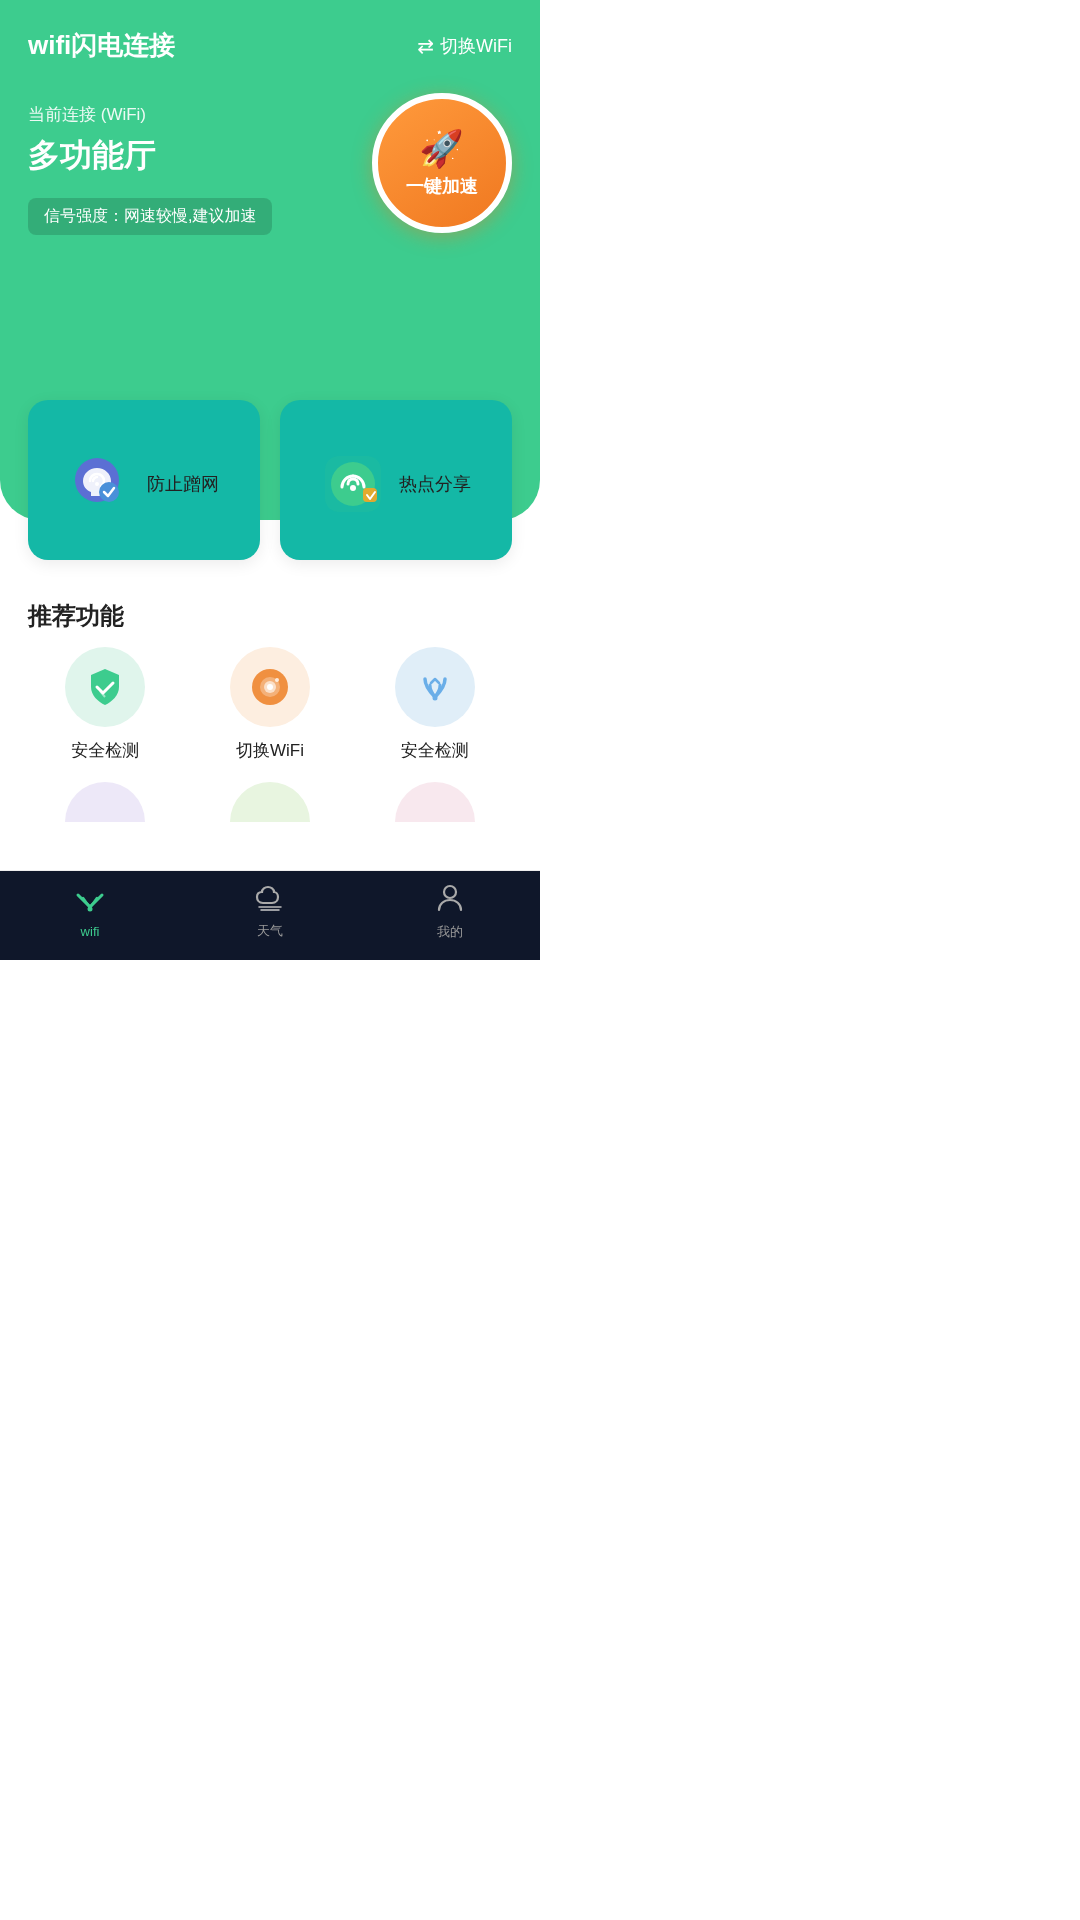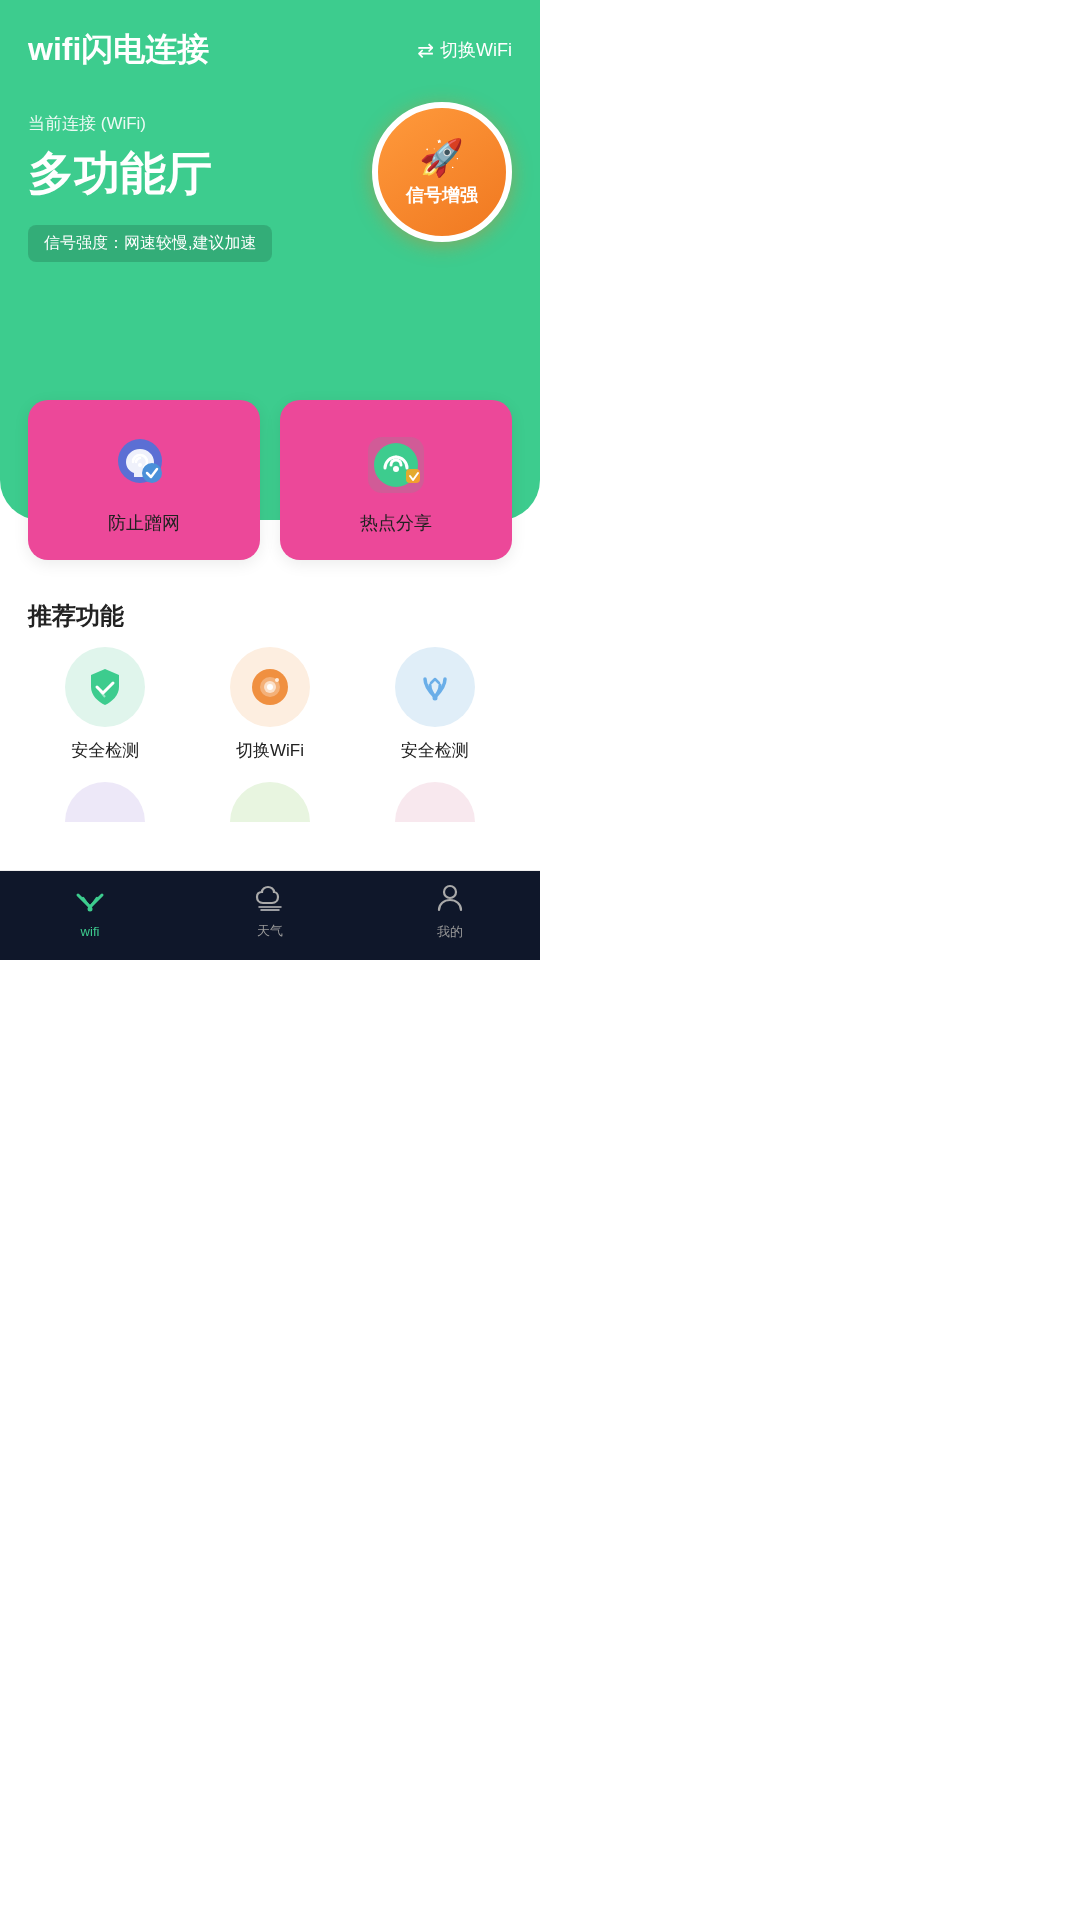--- a/index.html
+++ b/index.html
@@ -23,21 +23,21 @@
     .header {
       position: relative;
       z-index: 10;
       display: flex;
       justify-content: space-between;
       align-items: center;
       padding: 28px 28px 0 28px;
     }
     .app-title {
       color: #fff;
-      font-size: 32px;
+      font-size: 26px;
       font-weight: bold;
     }
     .switch-wifi-btn {
       display: flex;
       align-items: center;
       gap: 6px;
       color: #fff;
       font-size: 18px;
     }
     .switch-icon {
@@ -48,21 +48,21 @@
       z-index: 10;
       padding: 40px 28px 0 28px;
     }
     .connection-label {
       color: rgba(255,255,255,0.9);
       font-size: 17px;
       margin-bottom: 8px;
     }
     .network-name {
       color: #fff;
-      font-size: 46px;
+      font-size: 32px;
       font-weight: bold;
       margin-bottom: 20px;
     }
     .signal-badge {
       display: inline-block;
       background: rgba(0,0,0,0.15);
       color: #fff;
       font-size: 16px;
       padding: 8px 16px;
       border-radius: 8px;
@@ -96,25 +96,25 @@
     .cards-area {
       position: absolute;
       top: 400px;
       left: 0; right: 0;
       z-index: 20;
       display: flex;
       gap: 20px;
       padding: 0 28px;
     }
     .feature-card {
-      background: #ec4899;
+      background: #14b8a6;
       border-radius: 20px;
       padding: 28px 20px 20px 20px;
       display: flex;
-      flex-direction: column;
+      flex-direction: row;
       align-items: center;
       gap: 14px;
       flex: 1;
       box-shadow: 0 4px 16px rgba(0,0,0,0.08);
       cursor: pointer;
       min-height: 160px;
       justify-content: center;
     }
     .card-icon-wrap {
       width: 64px;
@@ -233,21 +233,21 @@
 </div>
 
 <div class="connection-area">
   <div class="connection-label">当前连接 (WiFi)</div>
   <div class="network-name">多功能厅</div>
   <div class="signal-badge">信号强度：网速较慢,建议加速</div>
 
   
   <div class="boost-button">
     <div class="boost-rocket">🚀</div>
-    <div class="boost-label">信号增强</div>
+    <div class="boost-label">一键加速</div>
   </div>
 </div>
 
 <div class="cards-area">
 
   <div class="feature-card">
     <div class="card-icon-wrap">
       <svg width="56" height="56" viewBox="0 0 56 56" fill="none">
         <circle cx="24" cy="24" r="22" fill="#5b6fd4"></circle>
         <path d="M24 12 C16 12 10 18 10 25 C10 30 13 34 18 36 L18 40 L30 40 L30 36 C35 34 38 30 38 25 C38 18 32 12 24 12Z" fill="white" opacity="0.9"></path>

